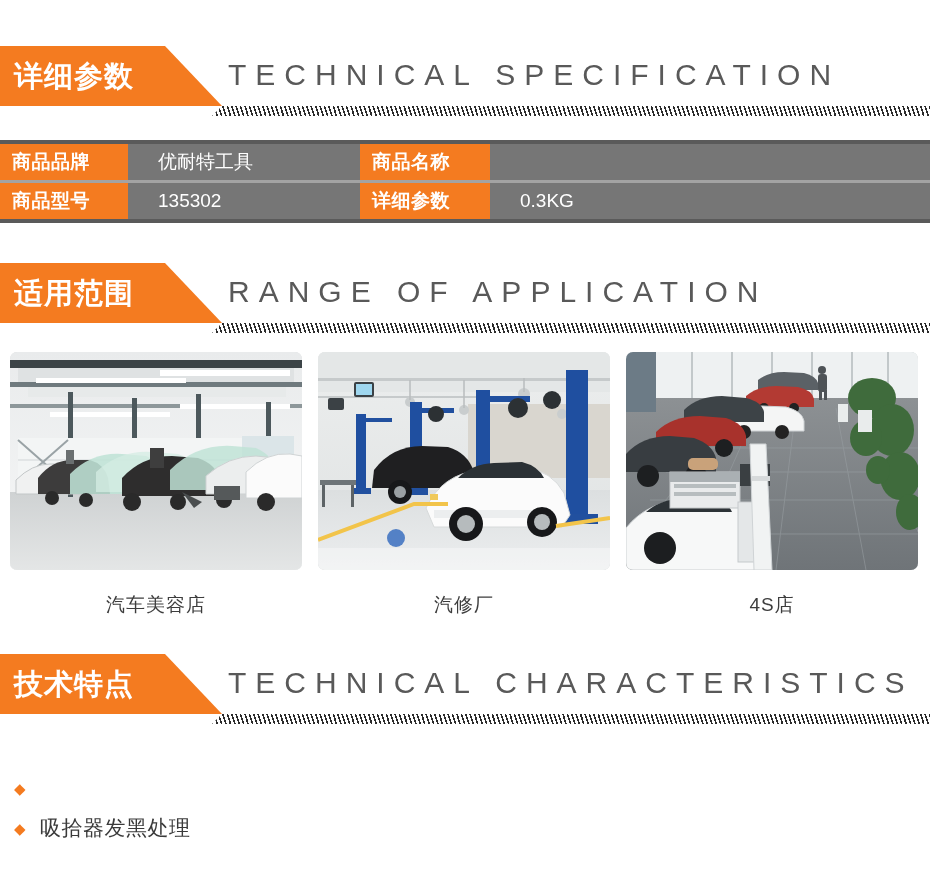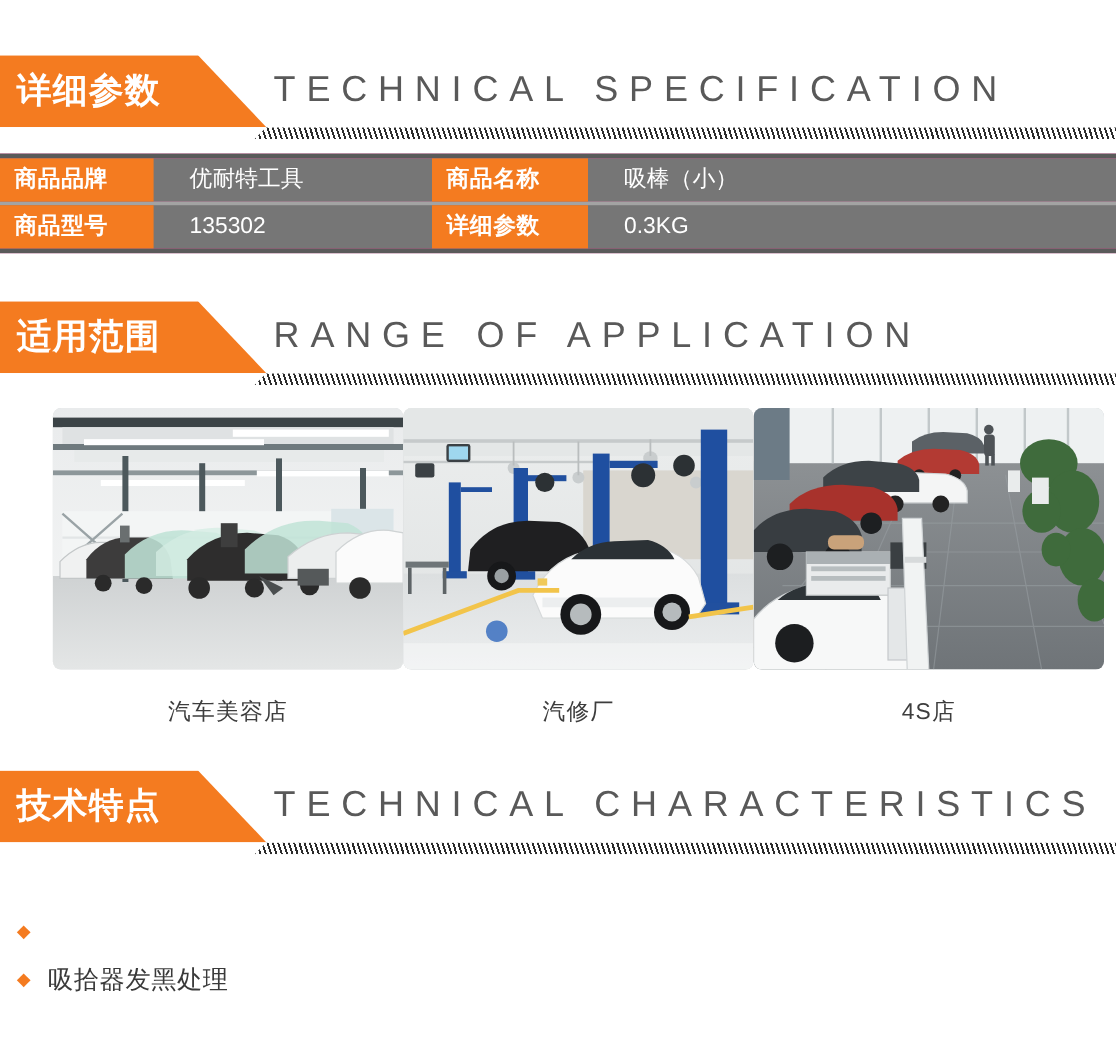--- a/index.html
+++ b/index.html
@@ -70,22 +70,22 @@
       #2b2b2b 0px, #2b2b2b 1.6px,
       rgba(255,255,255,0) 1.6px, rgba(255,255,255,0) 4.2px
     );
     clip-path: polygon(222px 0, 100% 0, 100% 100%, 212px 100%);
   }
 
   
   .spec-table {
     position: relative;
     width: 930px;
-    margin-top: 12px;
-    background: #ec4899;
+    margin-top: 24px;
+    background: #0369a1;
     border-top: 4px solid #5a5a5a;
     border-bottom: 4px solid #5a5a5a;
   }
   .spec-row {
     display: flex;
     width: 930px;
     height: 36px;
     background: #767676;
   }
   .spec-row + .spec-row {
@@ -113,23 +113,24 @@
     box-sizing: border-box;
     white-space: nowrap;
     overflow: hidden;
   }
   .spec-value.v-left { flex: 0 0 232px; }
   .spec-label.l-mid { flex: 0 0 130px; width: 130px; }
 
   
   .app-row {
     display: flex;
-    justify-content: flex-end;
+    justify-content: flex-start;
     width: 910px;
     margin: 19px auto 0 auto;
+    gap: 16px;
   }
   .app-cell { width: 292px; }
   .photo {
     width: 292px;
     height: 218px;
     border-radius: 7px;
     overflow: hidden;
     position: relative;
     background: #d8dadb;
   }
@@ -181,21 +182,20 @@
   <div class="sh-cn">详细参数</div>
   <div class="sh-en">TECHNICAL SPECIFICATION</div>
   <div class="sh-hatch"></div>
 </div>
 
 <div class="spec-table">
   <div class="spec-row">
     <div class="spec-label">商品品牌</div>
     <div class="spec-value v-left">优耐特工具</div>
     <div class="spec-label l-mid">商品名称</div>
-    <div class="spec-value">吸棒（小）</div>
   </div>
   <div class="spec-row">
     <div class="spec-label">商品型号</div>
     <div class="spec-value v-left">135302</div>
     <div class="spec-label l-mid">详细参数</div>
     <div class="spec-value">0.3KG</div>
   </div>
 </div>
 
 <div class="spacer-mid"></div>

